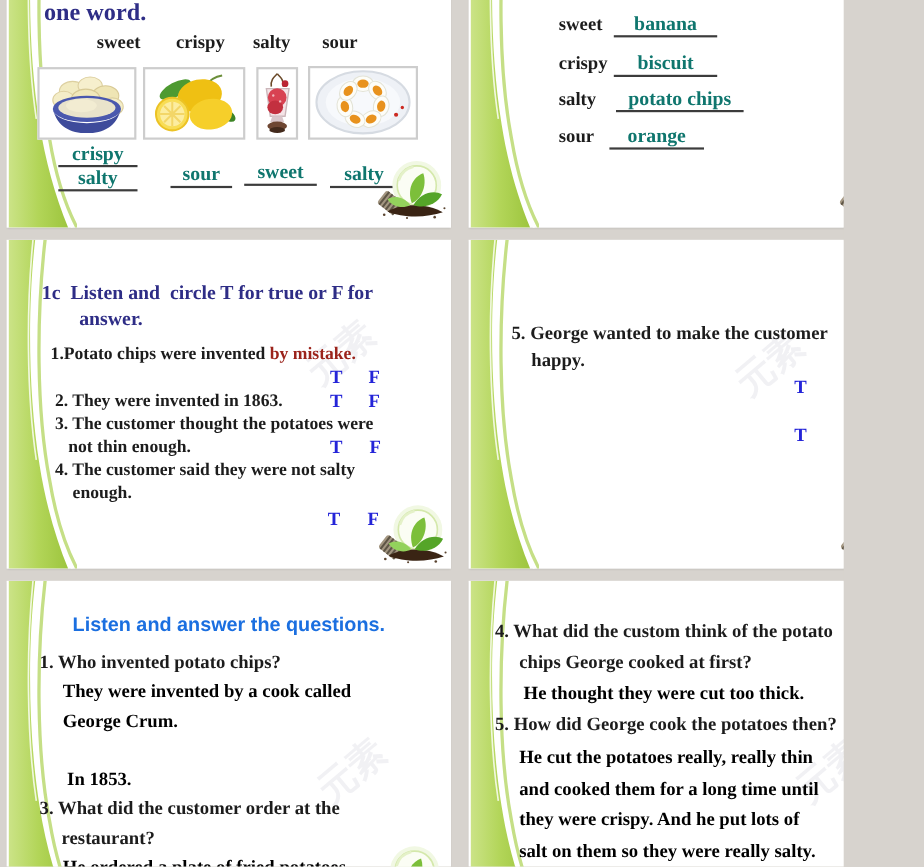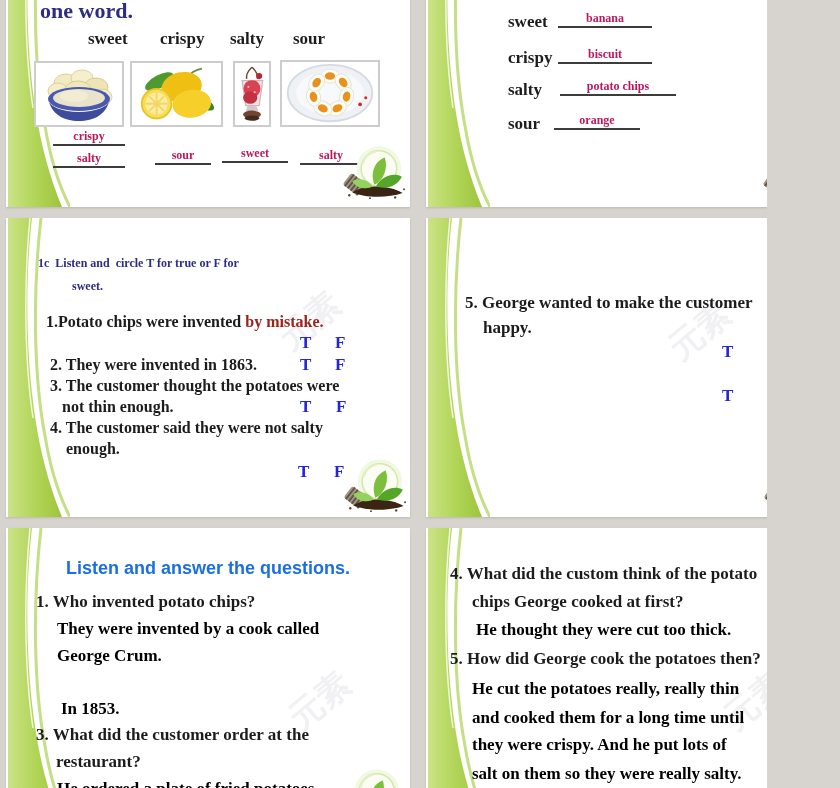--- a/index.html
+++ b/index.html
@@ -2,24 +2,24 @@
 <html><head>
 <meta charset="utf-8">
 <style>
   html,body{margin:0;padding:0;}
   body{font-family:"Liberation Serif",serif;background:#d7d3ce;}
   .page{position:relative;width:767px;height:788px;overflow:hidden;background:#d7d3ce;}
   .slide{position:absolute;width:404px;height:299px;background:#ffffff;overflow:hidden;box-shadow:0 1px 2px rgba(0,0,0,0.12);}
   .band{position:absolute;left:0;top:0;pointer-events:none;}
   .logo{position:absolute;pointer-events:none;}
   .ln{position:absolute;white-space:pre;font-weight:bold;font-family:"Liberation Serif",serif;line-height:1.2;}
-  .f16{font-size:16px;} .f17{font-size:17px;} .f18{font-size:12px;} .f22{font-size:22px;}
+  .f16{font-size:16px;} .f17{font-size:17px;} .f18{font-size:18px;} .f22{font-size:22px;}
   .navy{color:#2e2d86;} .blk{color:#1c1c1c;} .dred{color:#9b231b;} .ored{color:#000000;}
   .tf{position:absolute;font-family:"Liberation Serif",serif;font-weight:bold;font-size:17px;color:#2424d8;white-space:pre;}
-  .ansu{position:absolute;text-align:center;border-bottom:2px solid #3c3c3c;font-family:"Liberation Serif",serif;font-weight:bold;font-size:12px;color:#be185d;white-space:pre;}
+  .ansu{position:absolute;text-align:center;border-bottom:2px solid #3c3c3c;font-family:"Liberation Serif",serif;font-weight:bold;font-size:18px;color:#0f766e;white-space:pre;}
   .photo{position:absolute;background:#fff;border:2px solid #cdcdcd;box-sizing:border-box;}
   .photo svg{display:block;width:100%;height:100%;}
   .wm{position:absolute;color:rgba(95,105,130,0.09);font-size:34px;font-weight:bold;transform:rotate(-40deg);font-family:"DejaVu Sans",sans-serif;pointer-events:none;white-space:pre;}
   .s5head{position:absolute;left:0;width:100%;text-align:center;font-family:"Liberation Sans",sans-serif;font-weight:bold;font-size:18px;color:#1b6fe0;}
 </style>
 </head>
 <body>
 
 <svg style="position:absolute;width:0;height:0" aria-hidden="true">
   <defs>
@@ -170,21 +170,21 @@
         <use href="#gLogo"></use>
       </svg>
   </div>
 
   <div class="slide" style="left:6px;top:218px">
     <svg class="band" width="64" height="299" viewBox="0 0 64 299" preserveAspectRatio="none">
         <use href="#gBand"></use>
       </svg>
     <div class="wm" style="left:270px;top:80px">元素</div>
     <div class="ln f18 navy" style="left:32px;top:38px">1c  Listen and  circle T for true or F for</div>
-    <div class="ln f18 navy" style="left:66px;top:61px">sweet.</div>
+    <div class="ln f18 navy" style="left:66px;top:61px">answer.</div>
     <div class="ln f16" style="left:40px;top:94px"><span class="blk">1.Potato chips were invented </span><span class="dred">by mistake.</span></div>
     <span class="tf" style="left:294px;top:115px">T</span>
     <span class="tf" style="left:329px;top:115px">F</span>
     <div class="ln f16 blk" style="left:44px;top:137px">2. They were invented in 1863.</div>
     <span class="tf" style="left:294px;top:137px">T</span>
     <span class="tf" style="left:329px;top:137px">F</span>
     <div class="ln f16 blk" style="left:44px;top:158px">3. The customer thought the potatoes were</div>
     <div class="ln f16 blk" style="left:56px;top:179px">not thin enough.</div>
     <span class="tf" style="left:294px;top:179px">T</span>
     <span class="tf" style="left:330px;top:179px">F</span>

